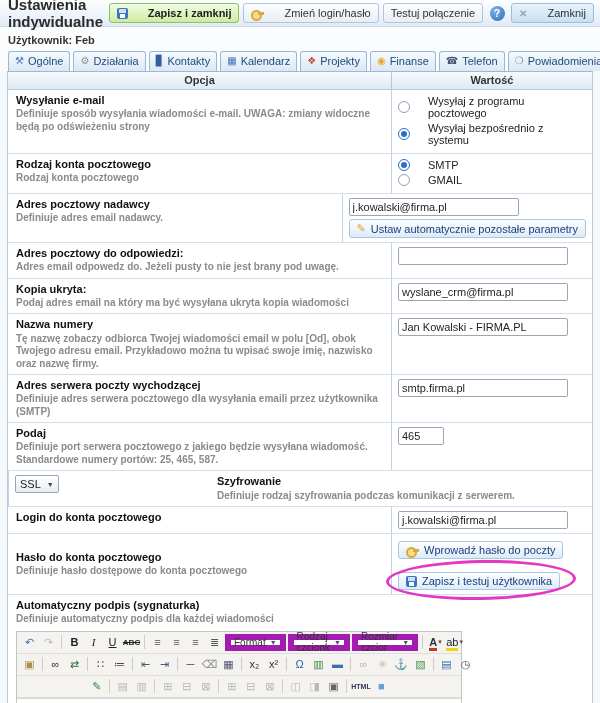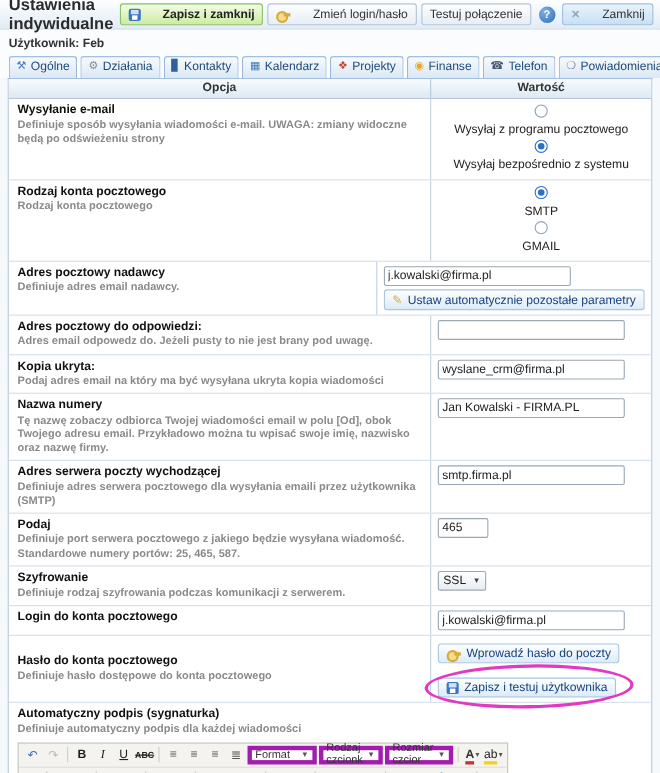--- a/index.html
+++ b/index.html
@@ -51,21 +51,21 @@
   .grid {
     margin:0 7px; background:#fff; border:1px solid #b6c8dc; border-top:1px solid #9ab8dc;
   }
   .thead { display:flex; background:linear-gradient(#f8fbfd,#dee9f3); border-bottom:1px solid #b6c8dc; font-weight:bold; }
   .thead .hc { padding:2px 4px 3px; text-align:center; }
   .trow { display:flex; border-bottom:1px solid #d4dfeb; }
   .cell.opt { width:383px; padding:4px 8px 4px 8px; }
   .cell.val { flex:1; padding:4px 6px; border-left:1px solid #c3d2e2; }
   .opt-label { font-weight:bold; color:#111; line-height:1.2; }
   .opt-desc  { color:#8a8a8a; font-size:10px; line-height:1.25; margin-top:1px;font-weight:bold; }
-  .radio { display:flex; align-items:center; gap:5px; margin:1px 0 3px; cursor:pointer; color:#222;flex-direction:column; }
+  .radio { display:flex; align-items:center; gap:18px; margin:1px 0 3px; cursor:pointer; color:#222; }
   .rb { width:12px; height:12px; border:1px solid #8ea4b8; border-radius:50%; background:#fff; display:inline-block; position:relative; flex:0 0 auto; }
   .rb.checked { border-color:#2a71c9; }
   .rb.checked::after { content:""; position:absolute; left:2px; top:2px; width:6px; height:6px; border-radius:50%; background:#2a71c9; }
   .tx { width:170px; height:18px; border:1px solid #9aa7b4; border-radius:2px; font-family:inherit; font-size:11px; padding:0 3px; color:#222; }
   .tx.small { width:46px; }
   .vbtn {
     display:inline-flex; align-items:center; gap:5px;
     border:1px solid #a8c6e4; border-radius:3px; padding:2px 7px;
     background:linear-gradient(#fefefe,#ddebf8); color:#16417c;
     font-family:inherit; font-size:11px; cursor:pointer; margin-top:3px; white-space:nowrap;
@@ -77,21 +77,21 @@
   .pink-ellipse { position:absolute; border:3px solid #e338c2; border-radius:50%; pointer-events:none; z-index:5; }
   .relwrap .pink-ellipse { left:-12px; right:-16px; top:-9px; bottom:-10px; transform:rotate(-1deg); }
   
   .fullrow { display:block; border-bottom:1px solid #d4dfeb; padding:4px 8px 8px; }
   .editor { width:446px; margin-top:5px; border:1px solid #c4c4c4; background:#f4f3f0; }
   .tbrow { display:flex; align-items:center; gap:2px; padding:2px 4px; border-bottom:1px solid #e0ded9; flex-wrap:nowrap; }
   .tbrow.center { justify-content:center; }
   .tbtn { min-width:17px; height:17px; display:inline-flex; align-items:center; justify-content:center; font-size:11px; color:#444; border-radius:2px; cursor:pointer; }
   .tbtn.dis { color:#b9b9b9; cursor:default; }
   .tbsep { width:1px; height:14px; background:#cfcdc8; margin:0 2px; flex:0 0 auto; }
-  .tbsel { display:inline-flex; align-items:center; justify-content:space-between; border:4px solid #a21caf; background:#fff; height:17px; padding:0 3px; font-size:10px; color:#333; cursor:pointer; gap:4px; }
+  .tbsel { display:inline-flex; align-items:center; justify-content:space-between; border:6px solid #a21caf; background:#fff; height:17px; padding:0 3px; font-size:10px; color:#333; cursor:pointer; gap:4px; }
   .tbsel .arr { font-size:7px; color:#555; }
   .fore { position:relative; font-weight:bold; color:#333; }
   .fore u { text-decoration:none; border-bottom:3px solid #c0392b; }
   .back u { text-decoration:none; border-bottom:3px solid #f3d11a; }
   .dd { font-size:7px; color:#555; margin-left:1px; }
   .htmlg { font-size:7px; font-weight:bold; color:#335; letter-spacing:0; }
   .canvas { background:#fff; height:84px; padding:6px 8px; font-family:"DejaVu Serif", serif; font-size:13px; color:#111; line-height:1.45; border-top:1px solid #d7d5d0; }
   .ebtn-strike { text-decoration:line-through; font-size:8px; font-weight:bold; }
 </style>
 </head>
@@ -254,29 +254,29 @@
     <div class="cell opt">
       <div class="opt-label">Podaj</div>
       <div class="opt-desc">Definiuje port serwera pocztowego z jakiego będzie wysyłana wiadomość. Standardowe numery portów: 25, 465, 587.</div>
     </div>
     <div class="cell val">
       <input class="tx small" value="465" style="">
     </div>
   </div>
 
   <div class="trow">
-    <div class="cell opt">
-      <div class="opt-label">Szyfrowanie</div>
-      <div class="opt-desc">Definiuje rodzaj szyfrowania podczas komunikacji z serwerem.</div>
-    </div>
     <div class="cell val">
       <span class="mini-select">
         <span>SSL</span>
         <span class="arr">▼</span>
       </span>
+    </div>
+    <div class="cell opt">
+      <div class="opt-label">Szyfrowanie</div>
+      <div class="opt-desc">Definiuje rodzaj szyfrowania podczas komunikacji z serwerem.</div>
     </div>
   </div>
 
   <div class="trow">
     <div class="cell opt">
       <div class="opt-label">Login do konta pocztowego</div>
     </div>
     <div class="cell val">
       <input class="tx" value="j.kowalski@firma.pl" style="">
     </div>

